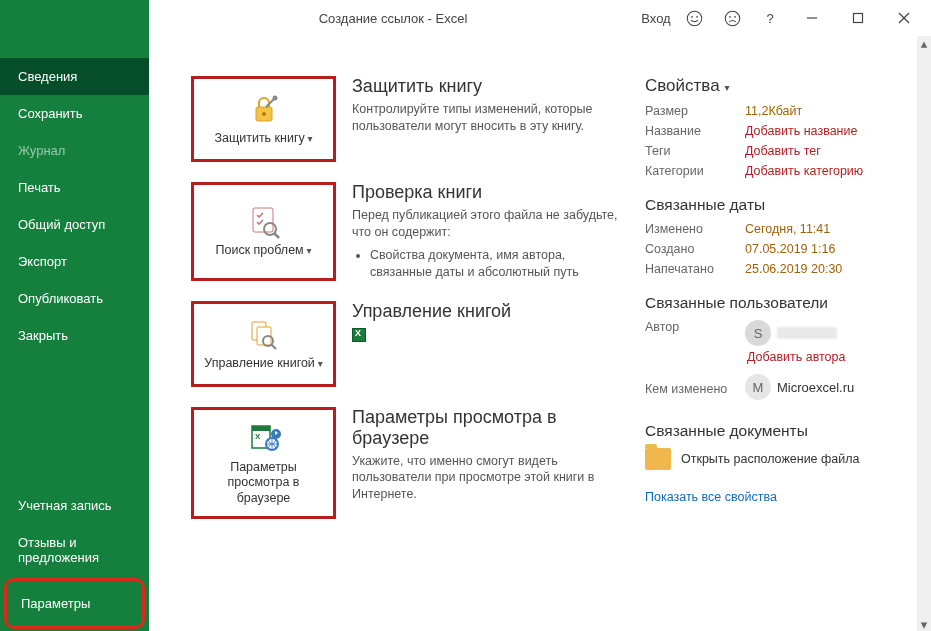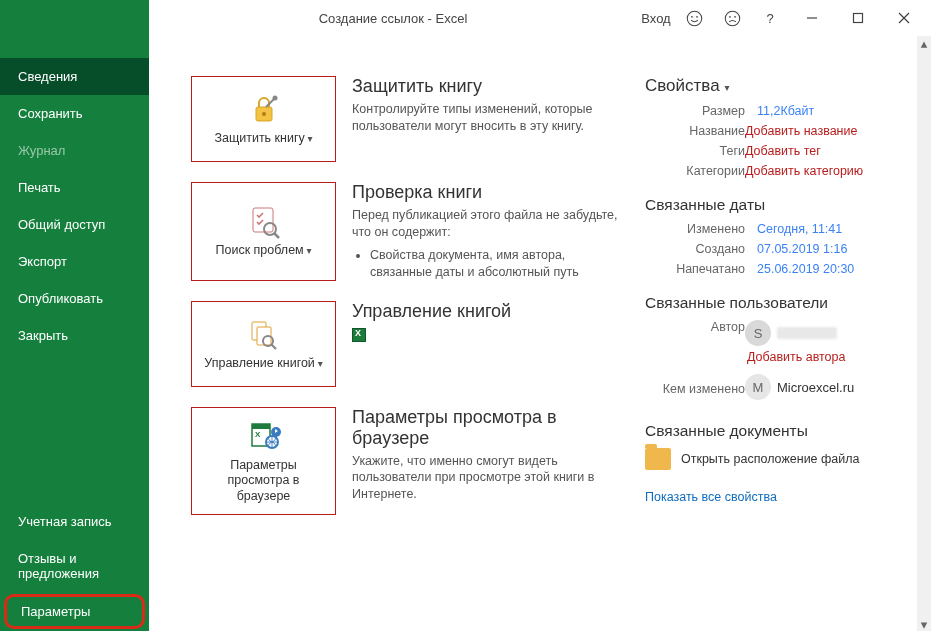--- a/index.html
+++ b/index.html
@@ -7,45 +7,45 @@
   .titlebar { position: absolute; top: 0; left: 149px; right: 0; height: 36px; display: flex; align-items: center; }
   .title-text { flex: 1; text-align: center; font-size: 13px; color: #444; white-space: nowrap; }
   .title-controls { display: flex; align-items: center; gap: 0; margin-right: 4px; }
   .tc { width: 46px; height: 32px; display: flex; align-items: center; justify-content: center; color: #444; cursor: pointer; }
   .tc.icon { width: 38px; }
   .sidebar { position: absolute; left: 0; top: 0; width: 149px; height: 631px; background: #15803d; color: #fff; display: flex; flex-direction: column; padding-top: 58px; }
   .sidebar-item { padding: 11px 18px; font-size: 13px; color: #fff; cursor: pointer; }
   .sidebar-item.selected { background: #064e2a; font-weight: 400; }
   .sidebar-item.disabled { color: rgba(255,255,255,0.55); cursor: default; }
   .sidebar-spacer { flex: 1; }
-  .sidebar-item.highlighted { border: 3px solid #d92b17; border-radius: 10px; margin: 2px 4px; padding: 7px 14px; }
+  .sidebar-item.highlighted { border: 3px solid #d92b17; border-radius: 10px; margin: 2px 4px; padding: 15px 14px; }
   .content { position: absolute; left: 149px; top: 36px; right: 14px; bottom: 0; overflow: hidden; }
   .scrollbar { position: absolute; right: 0; top: 36px; width: 14px; bottom: 0; background: #f0f0f0; }
   .scroll-up, .scroll-down { height: 14px; display: flex; align-items: center; justify-content: center; color: #666; cursor: pointer; }
   .scroll-down { position: absolute; bottom: 0; left: 0; right: 0; }
   .columns { display: flex; padding: 40px 0 0 42px; gap: 20px; }
   .left-col { width: 428px; }
   .right-col { flex: 1; padding-left: 6px; }
   .block { display: flex; margin-bottom: 20px; gap: 16px; }
-  .tile { width: 145px; min-height: 86px; border: 1px solid #b91c1c; display: flex; flex-direction: column; align-items: center; justify-content: center; padding: 10px 8px; text-align: center; cursor: pointer; }
+  .tile { width: 145px; min-height: 86px; border: 3px solid #b91c1c; display: flex; flex-direction: column; align-items: center; justify-content: center; padding: 10px 8px; text-align: center; cursor: pointer; }
   .tile-icon { width: 36px; height: 36px; margin-bottom: 4px; }
   .tile-label { font-size: 12.5px; color: #333; line-height: 1.25; }
   .tile-drop { font-size: 10px; color: #555; }
   .block-text { flex: 1; }
   .block-title { font-size: 18px; color: #333; margin-bottom: 4px; font-weight: 400; }
   .block-desc { font-size: 12.5px; color: #555; line-height: 1.35; }
   .block-bullets { margin-top: 6px; padding-left: 18px; font-size: 12.5px; color: #555; line-height: 1.35; }
   .autosave { display: flex; align-items: center; gap: 4px; font-size: 12.5px; color: #555; margin-top: 6px; }
   .xls-badge { width: 14px; height: 14px; background: #1e7b3b; position: relative; border: 1px solid #0e5a27; margin-right: 2px; }
   .xls-badge::after { content:"X"; position:absolute; top:-1px; left:2px; font-size:9px; color:#fff; font-weight:bold; }
   .prop-header { font-size: 17px; color: #333; margin-bottom: 8px; font-weight: 400; cursor: pointer; }
   .prop-header .caret { font-size: 10px; color: #555; padding-left: 2px; }
-  .prop-row { display: flex; align-items: center; margin-bottom: 6px; font-size: 12.5px; text-align: right; }
+  .prop-row { display: flex; align-items: center; margin-bottom: 6px; font-size: 12.5px; }
   .prop-label { width: 100px; color: #666; }
-  .prop-value { color: #3b82f6; margin-left: 12px; }
+  .prop-value { color: #a16207; }
   .prop-link { color: #b91c1c; cursor: pointer; }
   .section-h { font-size: 15.5px; color: #333; margin-top: 18px; margin-bottom: 8px; font-weight: 400; }
   .avatar { width: 26px; height: 26px; border-radius: 50%; display: inline-flex; align-items: center; justify-content: center; font-size: 13px; color: #666; margin-right: 6px; }
   .avatar.g { background: #d9d9d9; }
   .avatar.m { background: #e6e6e6; }
   .user-row { display: flex; align-items: center; margin-bottom: 4px; font-size: 13px; }
   .user-row .obf { width: 60px; height: 12px; background: #e8e8e8; filter: blur(1px); border-radius:2px;}
   .folder-row { display: flex; align-items: center; gap: 10px; margin-top: 6px; cursor: pointer; font-size: 12.5px; }
   .folder-icon { width: 26px; height: 22px; background: #f0b84c; position: relative; border-radius: 2px; }
   .folder-icon::before { content:""; position:absolute; top:-4px; left:0; width:12px; height:4px; background:#f0b84c; border-radius:2px 2px 0 0;}

